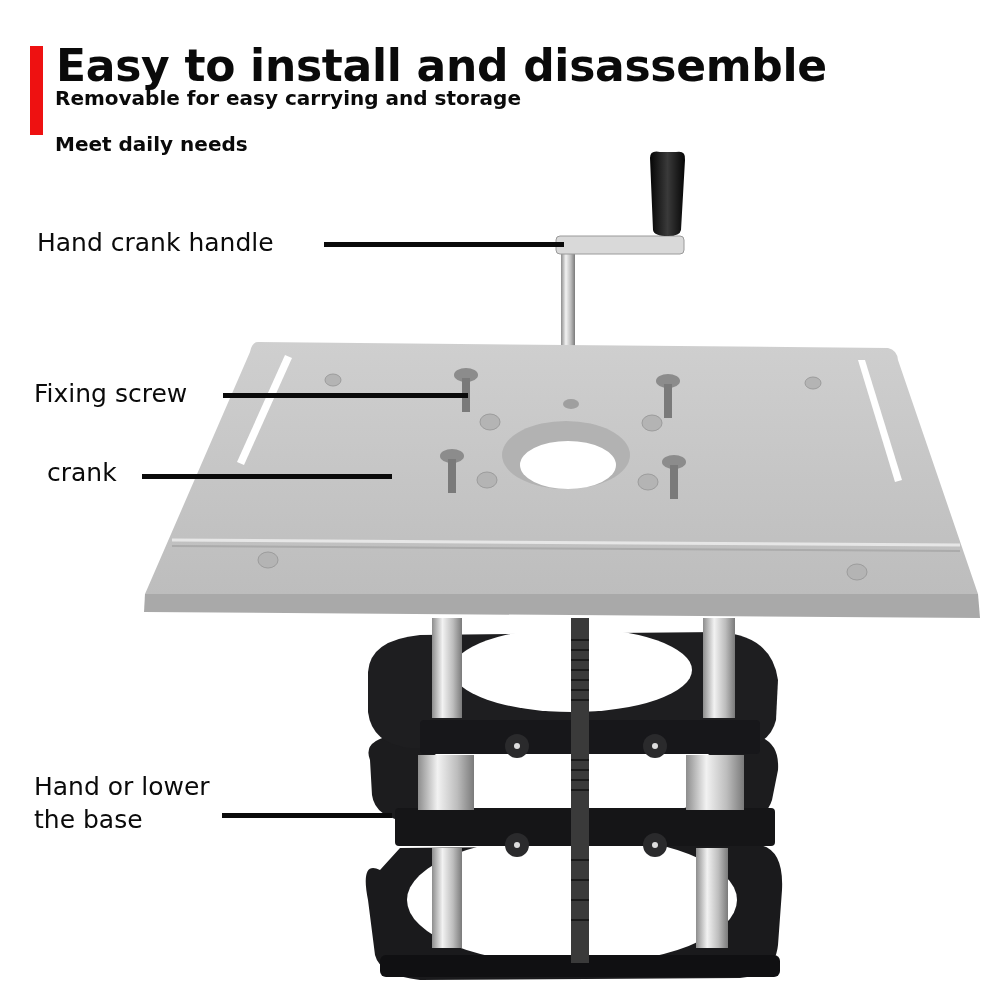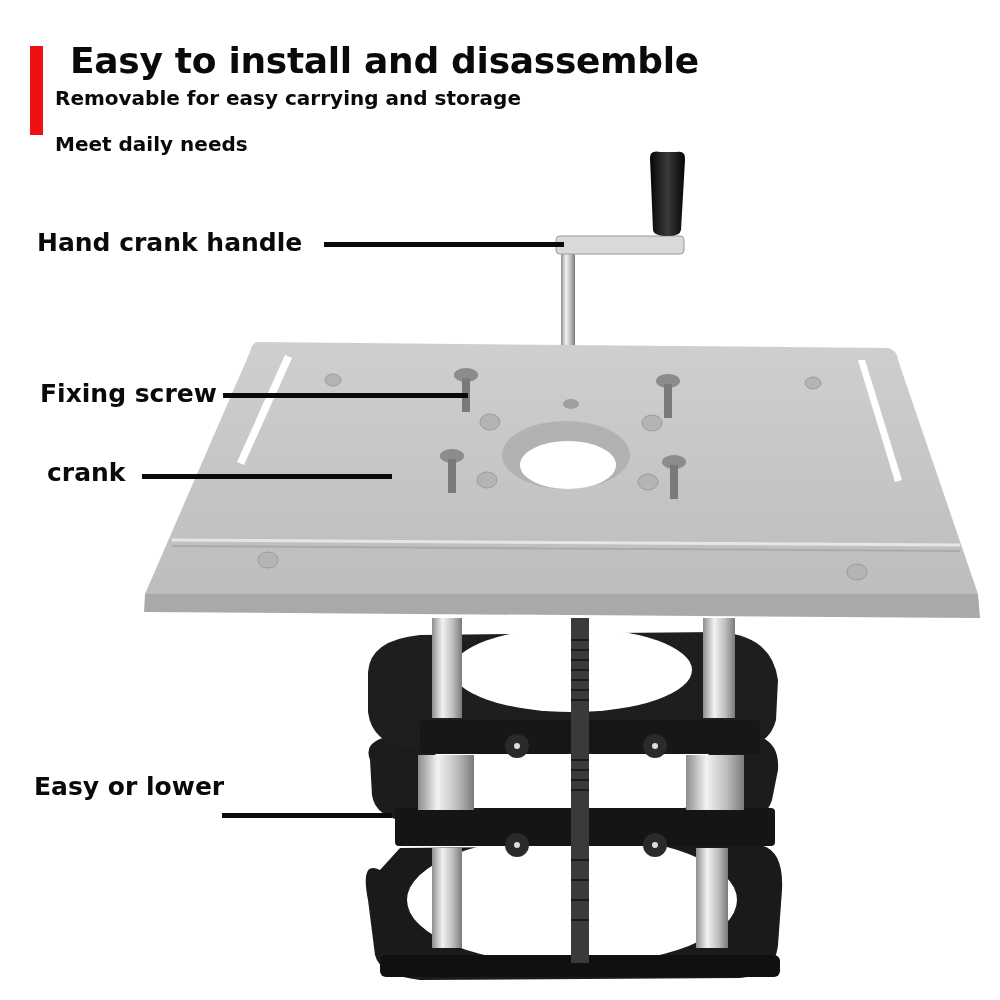--- a/index.html
+++ b/index.html
@@ -3,25 +3,25 @@
 <meta charset="utf-8">
 <style>
   html, body { margin: 0; padding: 0; }
   body {
     width: 1000px; height: 1000px; position: relative; overflow: hidden;
     background: #ffffff;
     font-family: "DejaVu Sans", "Liberation Sans", sans-serif;
     color: #0a0a0a;
   }
   .accent-bar { position: absolute; left: 30px; top: 46px; width: 13px; height: 89px; }
-  .headline { position: absolute; left: 70px; top: 40px; font-size: 36px; font-weight: bold; letter-spacing: -0.3px; white-space: nowrap; }
+  .headline { position: absolute; left: 56px; top: 40px; font-size: 44px; font-weight: bold; letter-spacing: -0.3px; white-space: nowrap; }
   .sub { position: absolute; left: 55px; font-size: 20px; font-weight: bold; white-space: nowrap; }
   .sub1 { top: 86px; } .sub2 { top: 114px; margin-top: 18px; }
 
-  .callout { position: absolute; font-size: 25px; font-weight: bold; white-space: nowrap; line-height: 1.3; }
+  .callout { position: absolute; font-size: 25px; font-weight: normal; white-space: nowrap; line-height: 1.3; }
   .leader { position: absolute; height: 5px; background: #0a0a0a; z-index: 5; }
 
   svg.product { position: absolute; left: 0; top: 0; }
 </style>
 </head>
 <body>
 
 <div class="accent-bar" style="background:#ee1111"></div>
 <div class="headline">Easy to install and disassemble</div>
 <div class="sub sub1">Removable for easy carrying and storage</div>
@@ -135,22 +135,23 @@
         <rect x="448" y="459" width="8" height="34" fill="#7a7a7a"></rect>
       <ellipse cx="674" cy="462" rx="12" ry="7" fill="#8c8c8c"></ellipse>
         <rect x="670" y="465" width="8" height="34" fill="#7a7a7a"></rect>
     </g>
   </g>
 </svg>
 
 <div class="callout" style="left:37px; top:227px;">Hand crank handle</div>
 <div class="leader" style="left:324px; top:242px; width:240px;"></div>
 
-<div class="callout" style="left:40px; top:378px;">Fixing screw</div>
+<div class="callout" style="left:34px; top:378px;">Fixing screw</div>
 <div class="leader" style="left:223px; top:393px; width:245px;"></div>
 
 <div class="callout" style="left:47px; top:457px;">crank</div>
 <div class="leader" style="left:142px; top:474px; width:250px;"></div>
 
 <div class="callout" style="left:34px; top:771px;">
-  <div>Easy or lower</div>
+  <div>Hand or lower</div>
+  <div>the base</div>
 </div>
 <div class="leader" style="left:222px; top:813px; width:170px;"></div>
 
 </body></html>

